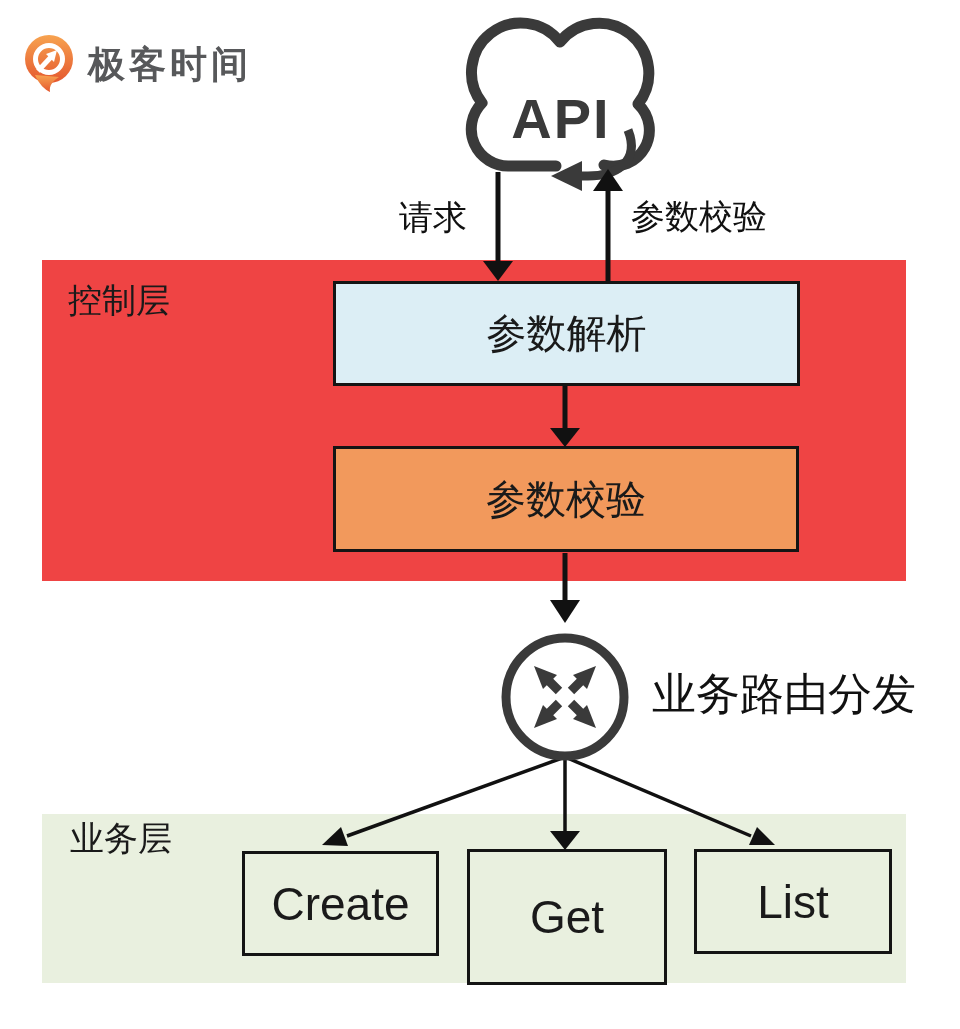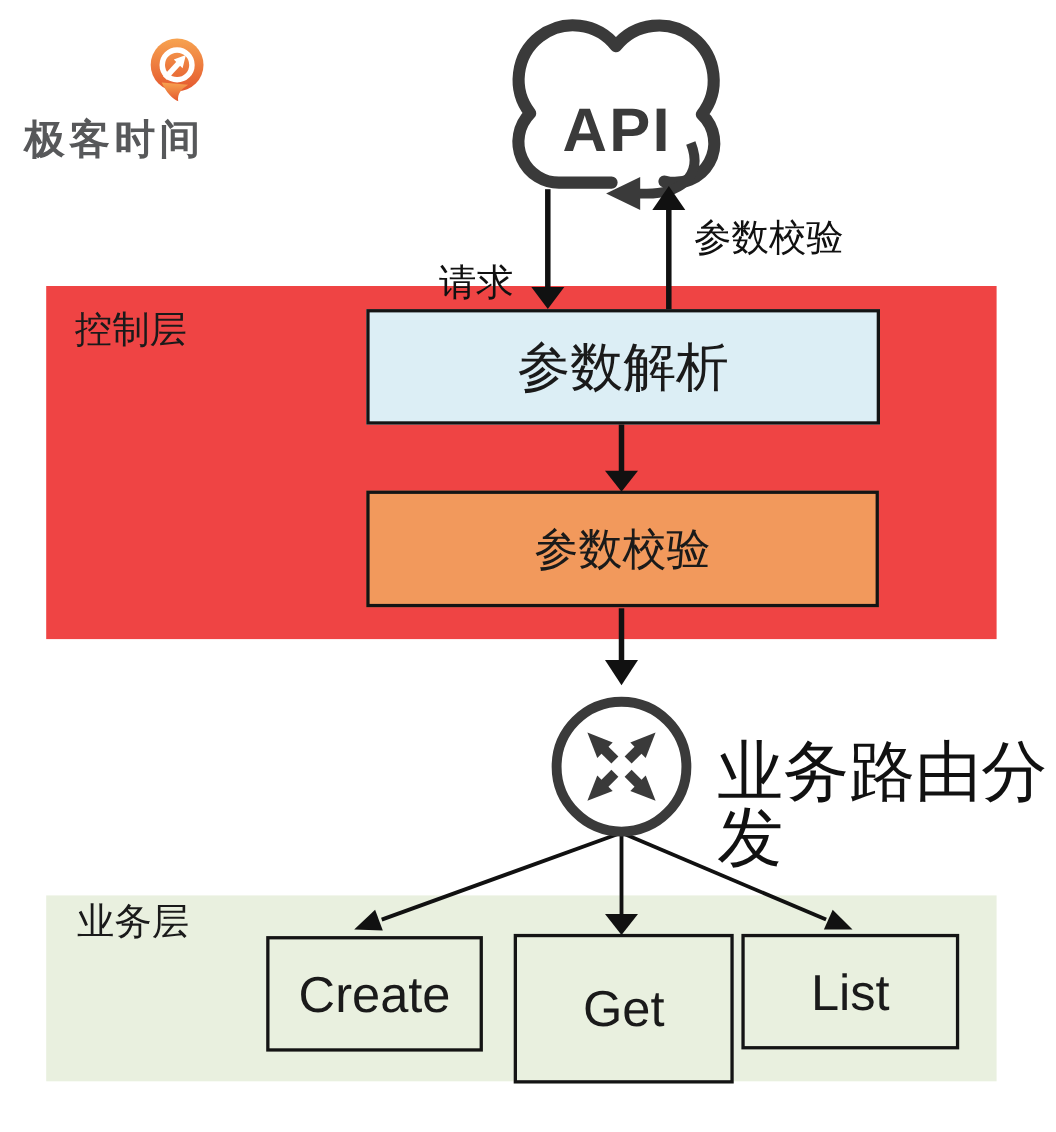--- a/index.html
+++ b/index.html
@@ -1,44 +1,44 @@
 <!DOCTYPE html>
 <html><head>
 <meta charset="utf-8">
 <style>
   html,body{margin:0;padding:0;background:#ffffff;}
   body{font-family:"Liberation Sans","DejaVu Sans",sans-serif;}
   .canvas{position:relative;width:960px;height:1029px;background:#ffffff;overflow:hidden;}
 
   
-  .logo{position:absolute;left:22px;top:34px;display:flex;align-items:flex-end;gap:14px;flex-direction:column;}
+  .logo{position:absolute;left:22px;top:34px;display:flex;align-items:center;gap:14px;}
   .logo-text{font-size:37px;letter-spacing:4px;color:#57585a;font-weight:600;line-height:1;}
 
   
   .band{position:absolute;left:42px;width:864px;}
   .band-control{top:260px;height:321px;background:#ef4444;}
   .band-business{top:814px;height:169px;background:#e9f0df;}
   .band-label{position:absolute;font-size:34px;color:#1a1a1a;line-height:1;}
   .band-control .band-label{left:26px;top:23px;}
   .band-business .band-label{left:28px;top:7px;}
 
   
   .node{position:absolute;display:flex;align-items:center;justify-content:center;
         border:3px solid #141414;color:#1a1a1a;box-sizing:border-box;}
-  .box-parse{left:333px;top:281px;width:467px;height:105px;background:#dceef5;font-size:48px;}
+  .box-parse{left:333px;top:281px;width:467px;height:105px;background:#dceef5;font-size:40px;}
   .box-validate{left:333px;top:446px;width:466px;height:106px;background:#f2995c;font-size:40px;}
   .box-create{left:242px;top:851px;width:197px;height:105px;background:#e9f0df;font-size:46px;}
   .box-get{left:467px;top:849px;width:200px;height:136px;background:#e9f0df;font-size:46px;}
-  .box-list{left:674px;top:849px;width:198px;height:105px;background:#e9f0df;font-size:46px;text-align:right;}
+  .box-list{left:694px;top:849px;width:198px;height:105px;background:#e9f0df;font-size:46px;text-align:right;}
 
   
   .flow-label{position:absolute;font-size:34px;color:#111111;line-height:1;}
-  .label-request{left:399px;top:200px;margin-top:40px;}
+  .label-request{left:399px;top:200px;}
   .label-return{left:631px;top:199px;}
-  .router-label{position:absolute;left:652px;top:672px;font-size:60px;color:#111111;line-height:1;}
+  .router-label{position:absolute;left:652px;top:672px;font-size:44px;color:#111111;line-height:1;}
 
   
   .overlay{position:absolute;left:0;top:0;pointer-events:none;}
 </style>
 </head>
 <body>
 
 <div class="canvas">
 
   <div class="band band-control">

